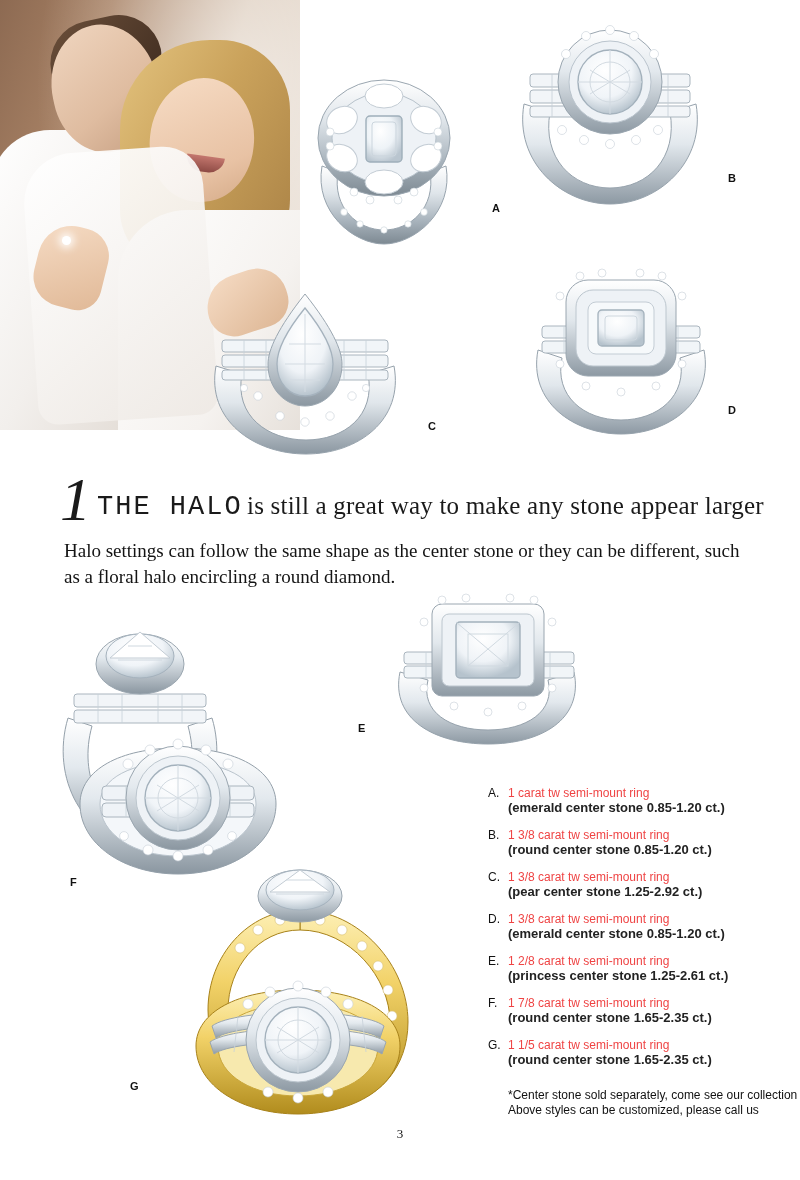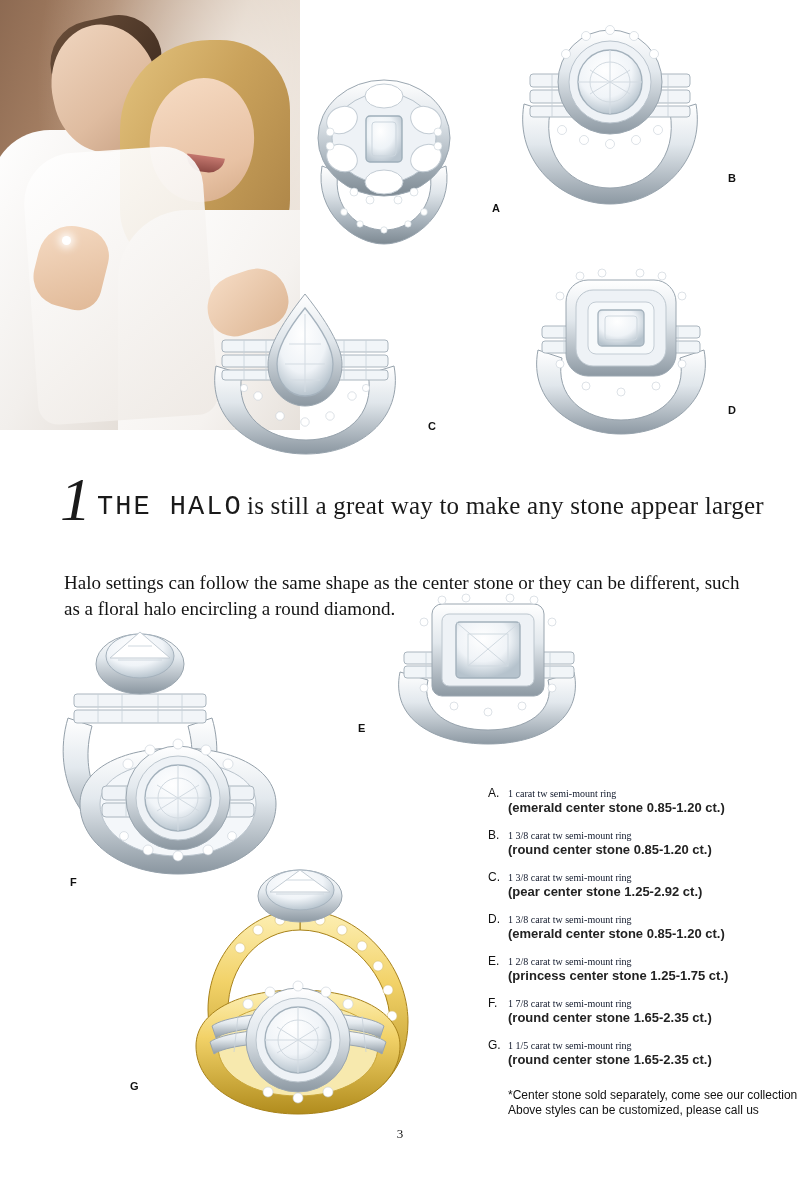--- a/index.html
+++ b/index.html
@@ -165,21 +165,20 @@
 
   .subcopy {
     position: absolute;
     left: 64px;
     top: 538px;
     width: 690px;
     font-family: "Liberation Serif", serif;
     font-size: 19px;
     line-height: 26px;
     color: #141414;
-    margin-top: 32px;
   }
 
   
   .speclist {
     position: absolute;
     left: 488px;
     top: 786px;
     width: 300px;
   }
   .spec-item {
@@ -187,24 +186,23 @@
     margin-bottom: 13px;
   }
   .spec-letter {
     width: 20px;
     flex: 0 0 20px;
     font-size: 12px;
     font-weight: 400;
     color: #111;
   }
   .spec-text .spec-title {
-    font-size: 10px;
-    color: #0f172a;
+    font-size: 12px;
+    color: #ef4444;
     line-height: 15px;
-    font-family: Liberation Serif, serif;
   }
   .spec-text .spec-sub {
     font-size: 13px;
     color: #222;
     line-height: 14px;
     font-weight: bold;
   }
   .footnote {
     position: absolute;
     left: 508px;
@@ -689,21 +687,21 @@
     <div class="spec-letter">D.</div>
     <div class="spec-text">
       <div class="spec-title">1 3/8 carat tw semi-mount ring</div>
       <div class="spec-sub">(emerald center stone 0.85-1.20 ct.)</div>
     </div>
   </div>
   <div class="spec-item">
     <div class="spec-letter">E.</div>
     <div class="spec-text">
       <div class="spec-title">1 2/8 carat tw semi-mount ring</div>
-      <div class="spec-sub">(princess center stone 1.25-1.75 ct.)</div>
+      <div class="spec-sub">(princess center stone 1.25-2.61 ct.)</div>
     </div>
   </div>
   <div class="spec-item">
     <div class="spec-letter">F.</div>
     <div class="spec-text">
       <div class="spec-title">1 7/8 carat tw semi-mount ring</div>
       <div class="spec-sub">(round center stone 1.65-2.35 ct.)</div>
     </div>
   </div>
   <div class="spec-item">

